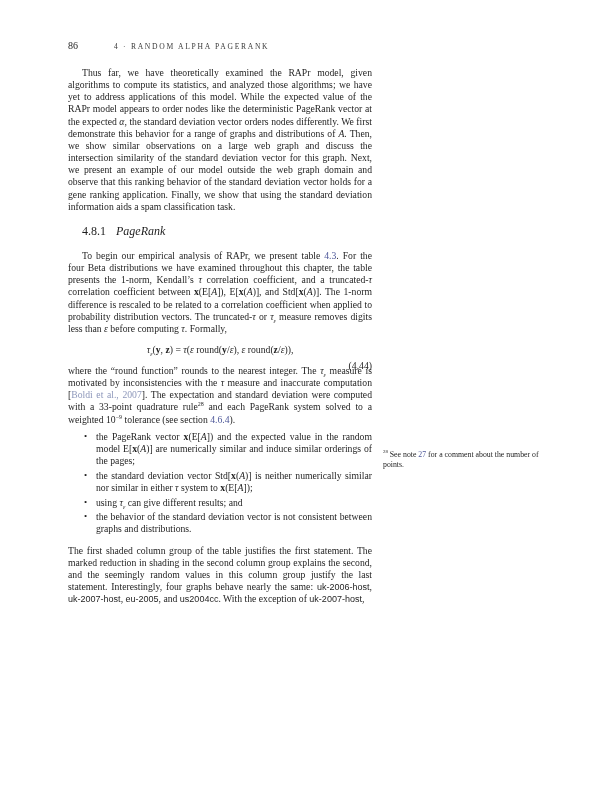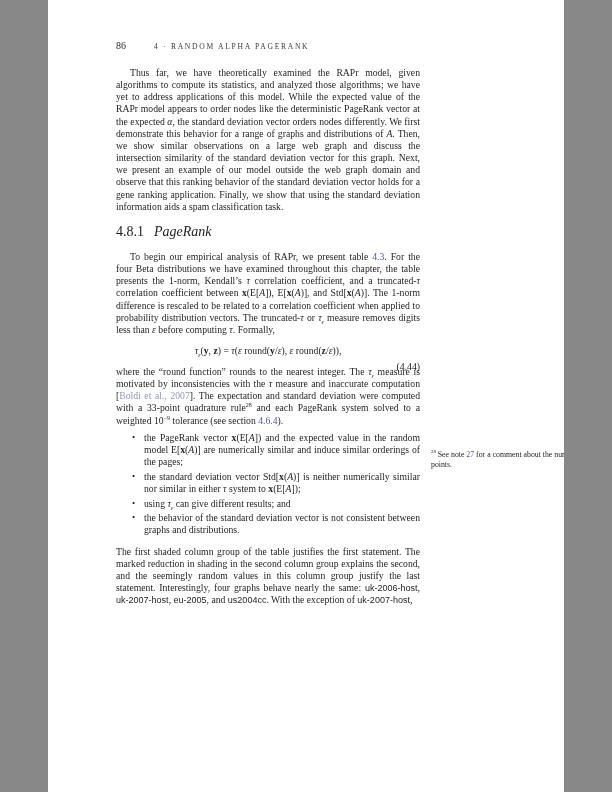--- a/index.html
+++ b/index.html
@@ -1,52 +1,53 @@
 <!DOCTYPE html>
 <html lang="en"><head>
 <meta charset="utf-8">
 <style>
   html,body{margin:0;padding:0;background:#888;}
   .page{
     position:relative;
-    width:516px;height:792px;
+    width:612px;height:792px;
     margin:0 auto;
     background:#ffffff;
     font-family:"Liberation Serif", serif;
     color:var(--text-color,#1e1e1e);
     overflow:hidden;
   }
   .header{
     position:absolute;left:68px;top:40px;width:480px;
     display:flex;align-items:baseline;
   }
   .pagenum{font-size:10px;color:#222;}
   .runhead{
-    margin-left:28px;
+    margin-left:36px;
     font-size:7.6px;letter-spacing:1.7px;color:#3a3a3a;
   }
   .main{
     position:absolute;left:68px;top:50px;width:304px;
   }
   .sechead{
     margin-top:32px;
     font-size:9.3px;letter-spacing:1.9px;color:#222;
   }
   .sechead .sechead-title{margin-left:9px;}
   .para{
     margin:0;
     font-size:9.7px;line-height:12.15px;
     text-align:justify;
     hyphens:auto;-webkit-hyphens:auto;
   }
   .para.indent{text-indent:14px;}
   .p1{margin-top:17px;}
   .subsec{
     margin-top:11px;margin-bottom:11px;
-    font-size:14px;
+    font-size:12px;
+    margin-left:14px;
   }
   .subsec .subsec-title{font-style:italic;margin-left:10px;}
   .equation{
     position:relative;
     margin:9px 0 9px 0;
     font-size:9.7px;line-height:12px;
     text-align:center;
   }
   .eq-num{position:absolute;right:0;top:16px;}
   .p4{margin-top:0;}

